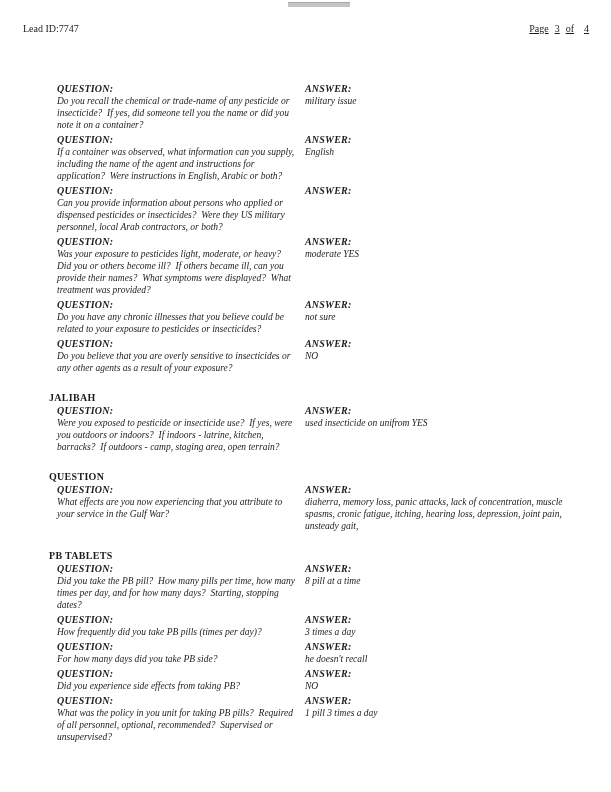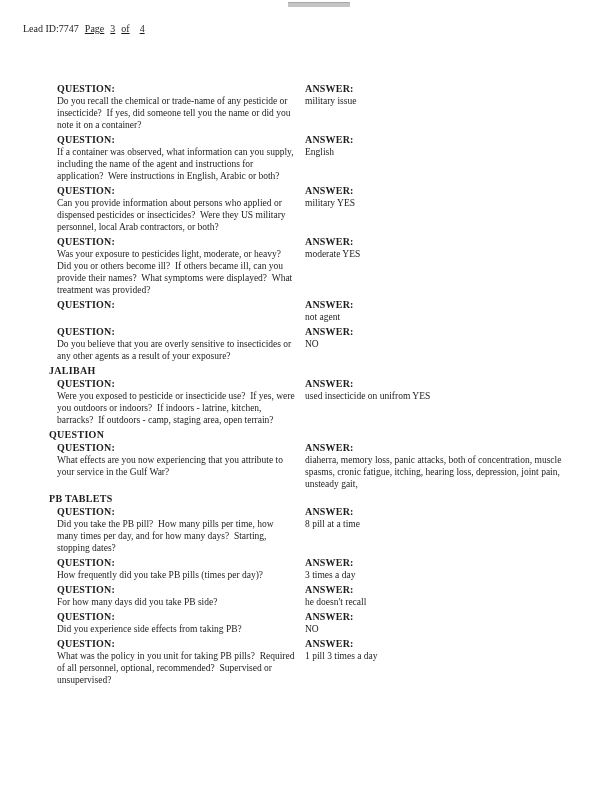--- a/index.html
+++ b/index.html
@@ -15,42 +15,43 @@
     position: absolute;
     left: 288px; top: 2px;
     width: 62px; height: 5px;
     background: #c4c4c4;
     border-top: 1px solid #a9a9a9;
   }
   .doc-header {
     position: absolute;
     left: 23px; right: 22px; top: 23px;
     display: flex;
-    justify-content: flex-start;
+    justify-content: space-between;
     font-size: 10px;
   }
   .page-info span { margin-left: 6px; text-decoration: underline; }
   .page-info .pg-total { margin-left: 10px; }
   .content {
     position: absolute;
     left: 57px; top: 83px;
     width: 533px;
   }
   .sec-h {
     font-size: 10px;
     font-weight: bold;
     letter-spacing: 0.3px;
-    margin: 3px 0 2px -8px;
+    margin: 18px 0 2px -8px;
   }
   .sec-h:empty { display: none; }
   section:first-child .sec-h { margin-top: 0; }
   .qa-row {
     display: flex;
     align-items: flex-start;
     margin-bottom: 3px;
+    font-style: italic;
   }
   .q-cell { width: 248px; padding-right: 8px; }
   .a-cell { width: 260px; }
   .lbl {
     font-weight: bold;
     font-size: 10px;
     letter-spacing: 0.2px;
     line-height: 12px;
   }
   .q-text, .a-text {
@@ -95,42 +96,42 @@
     </div>
   </div>
 
   <div class="qa-row">
     <div class="q-cell">
       <div class="lbl">QUESTION:</div>
       <div class="q-text">Can you provide information about persons who applied or dispensed pesticides or insecticides?  Were they US military personnel, local Arab contractors, or both?</div>
     </div>
     <div class="a-cell">
       <div class="lbl">ANSWER:</div>
-      <div class="a-text">military YES</div>
     </div>
   </div>
 
   <div class="qa-row">
     <div class="q-cell">
       <div class="lbl">QUESTION:</div>
       <div class="q-text">Was your exposure to pesticides light, moderate, or heavy?  Did you or others become ill?  If others became ill, can you provide their names?  What symptoms were displayed?  What treatment was provided?</div>
     </div>
     <div class="a-cell">
       <div class="lbl">ANSWER:</div>
       <div class="a-text">moderate YES</div>
     </div>
   </div>
 
   <div class="qa-row">
     <div class="q-cell">
       <div class="lbl">QUESTION:</div>
-    </div>
-    <div class="a-cell">
-      <div class="lbl">ANSWER:</div>
-      <div class="a-text">not agent</div>
+      <div class="q-text">Do you have any chronic illnesses that you believe could be related to your exposure to pesticides or insecticides?</div>
+    </div>
+    <div class="a-cell">
+      <div class="lbl">ANSWER:</div>
+      <div class="a-text">not sure</div>
     </div>
   </div>
 
   <div class="qa-row">
     <div class="q-cell">
       <div class="lbl">QUESTION:</div>
       <div class="q-text">Do you believe that you are overly sensitive to insecticides or any other agents as a result of your exposure?</div>
     </div>
     <div class="a-cell">
       <div class="lbl">ANSWER:</div>
@@ -159,21 +160,21 @@
   <section>
     <h2 class="sec-h">QUESTION</h2>
     <div class="qa-list">
   <div class="qa-row">
     <div class="q-cell">
       <div class="lbl">QUESTION:</div>
       <div class="q-text">What effects are you now experiencing that you attribute to your service in the Gulf War?</div>
     </div>
     <div class="a-cell">
       <div class="lbl">ANSWER:</div>
-      <div class="a-text">diaherra, memory loss, panic attacks, both of concentration, muscle spasms, cronic fatigue, itching, hearing loss, depression, joint pain, unsteady gait,</div>
+      <div class="a-text">diaherra, memory loss, panic attacks, lack of concentration, muscle spasms, cronic fatigue, itching, hearing loss, depression, joint pain, unsteady gait,</div>
     </div>
   </div>
 </div>
   </section>
 
   <section>
     <h2 class="sec-h">PB TABLETS</h2>
     <div class="qa-list">
   <div class="qa-row">
     <div class="q-cell">

